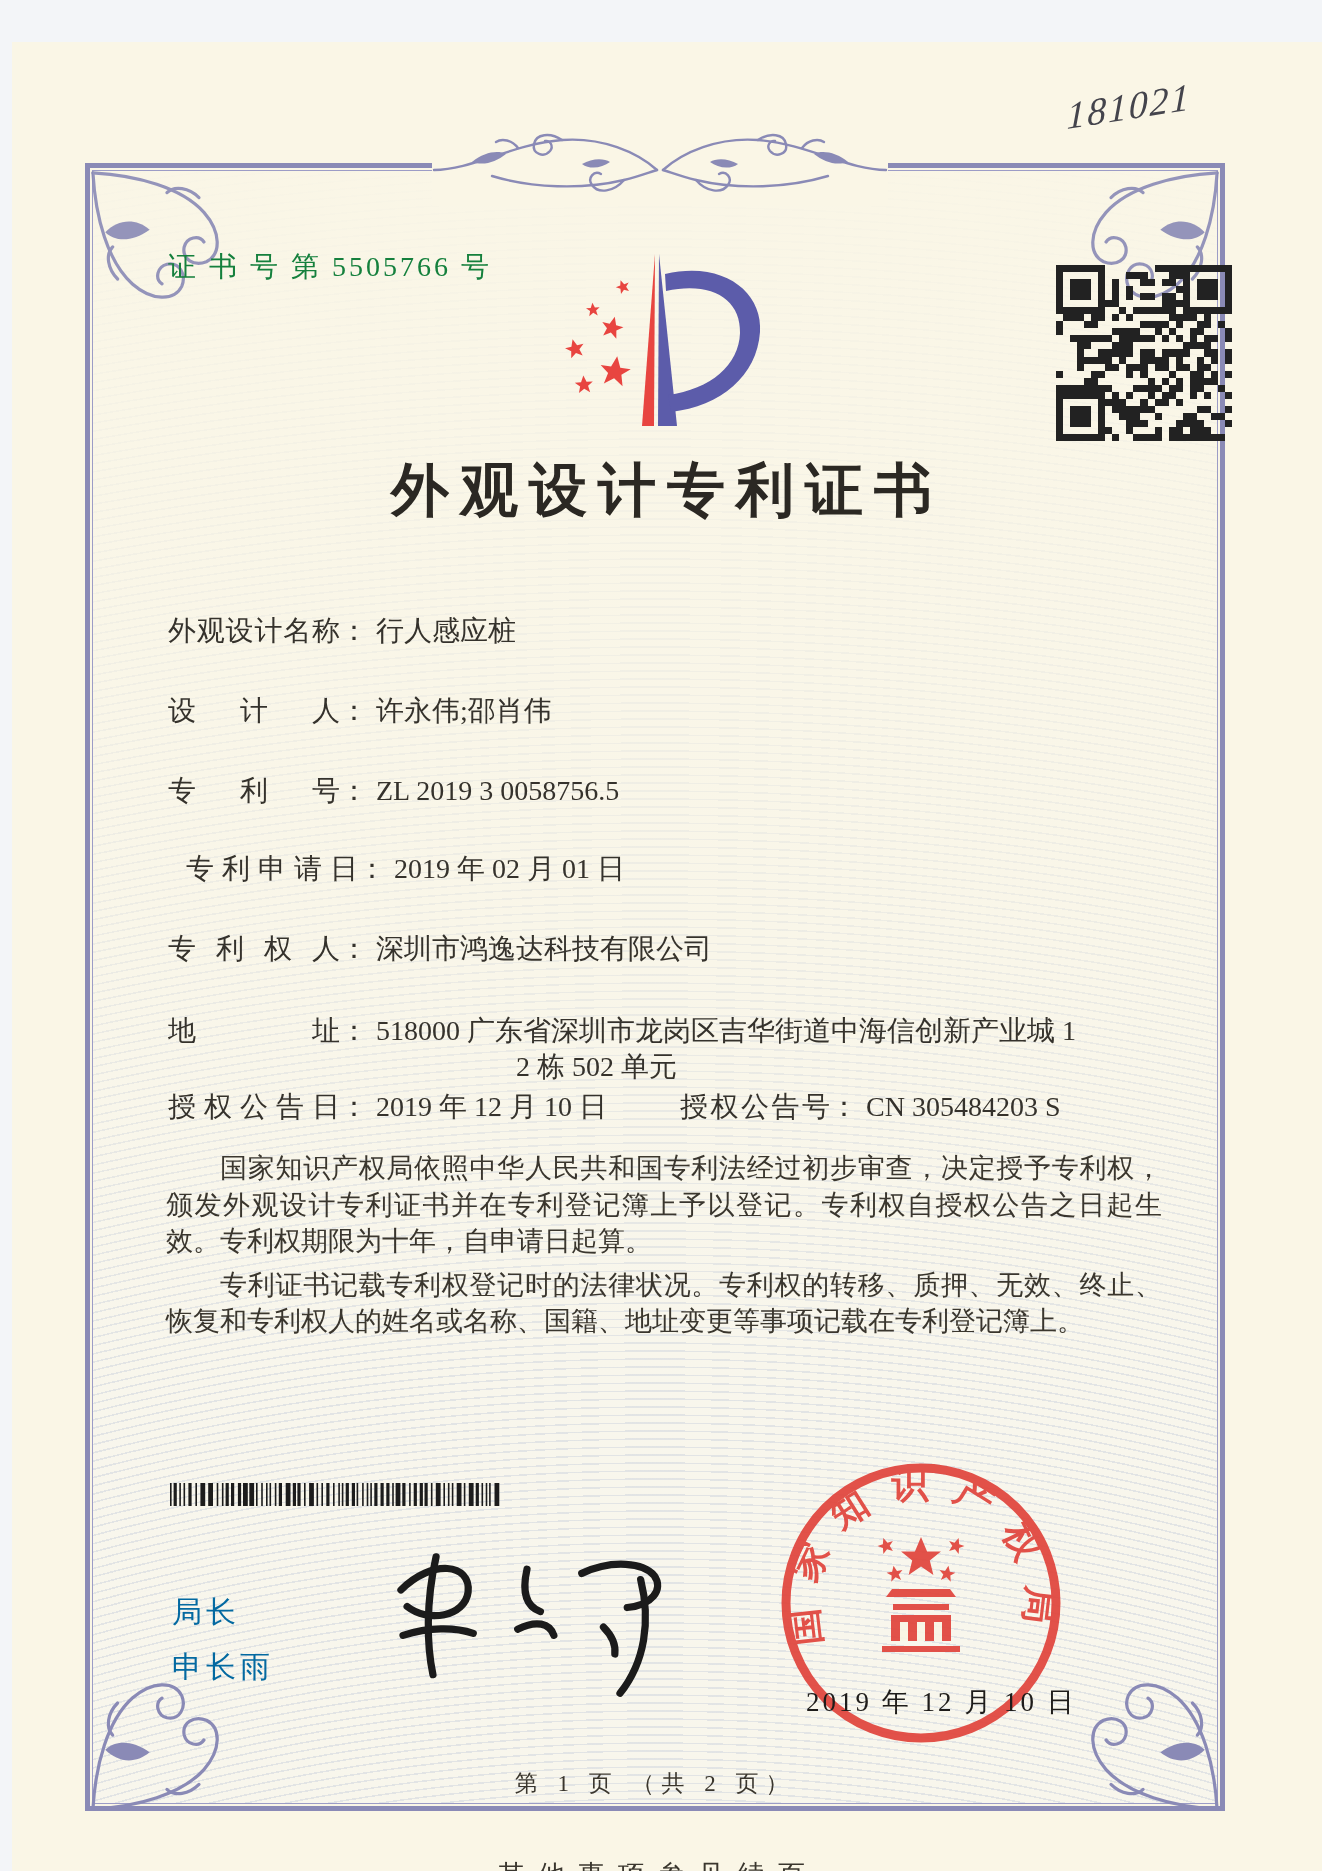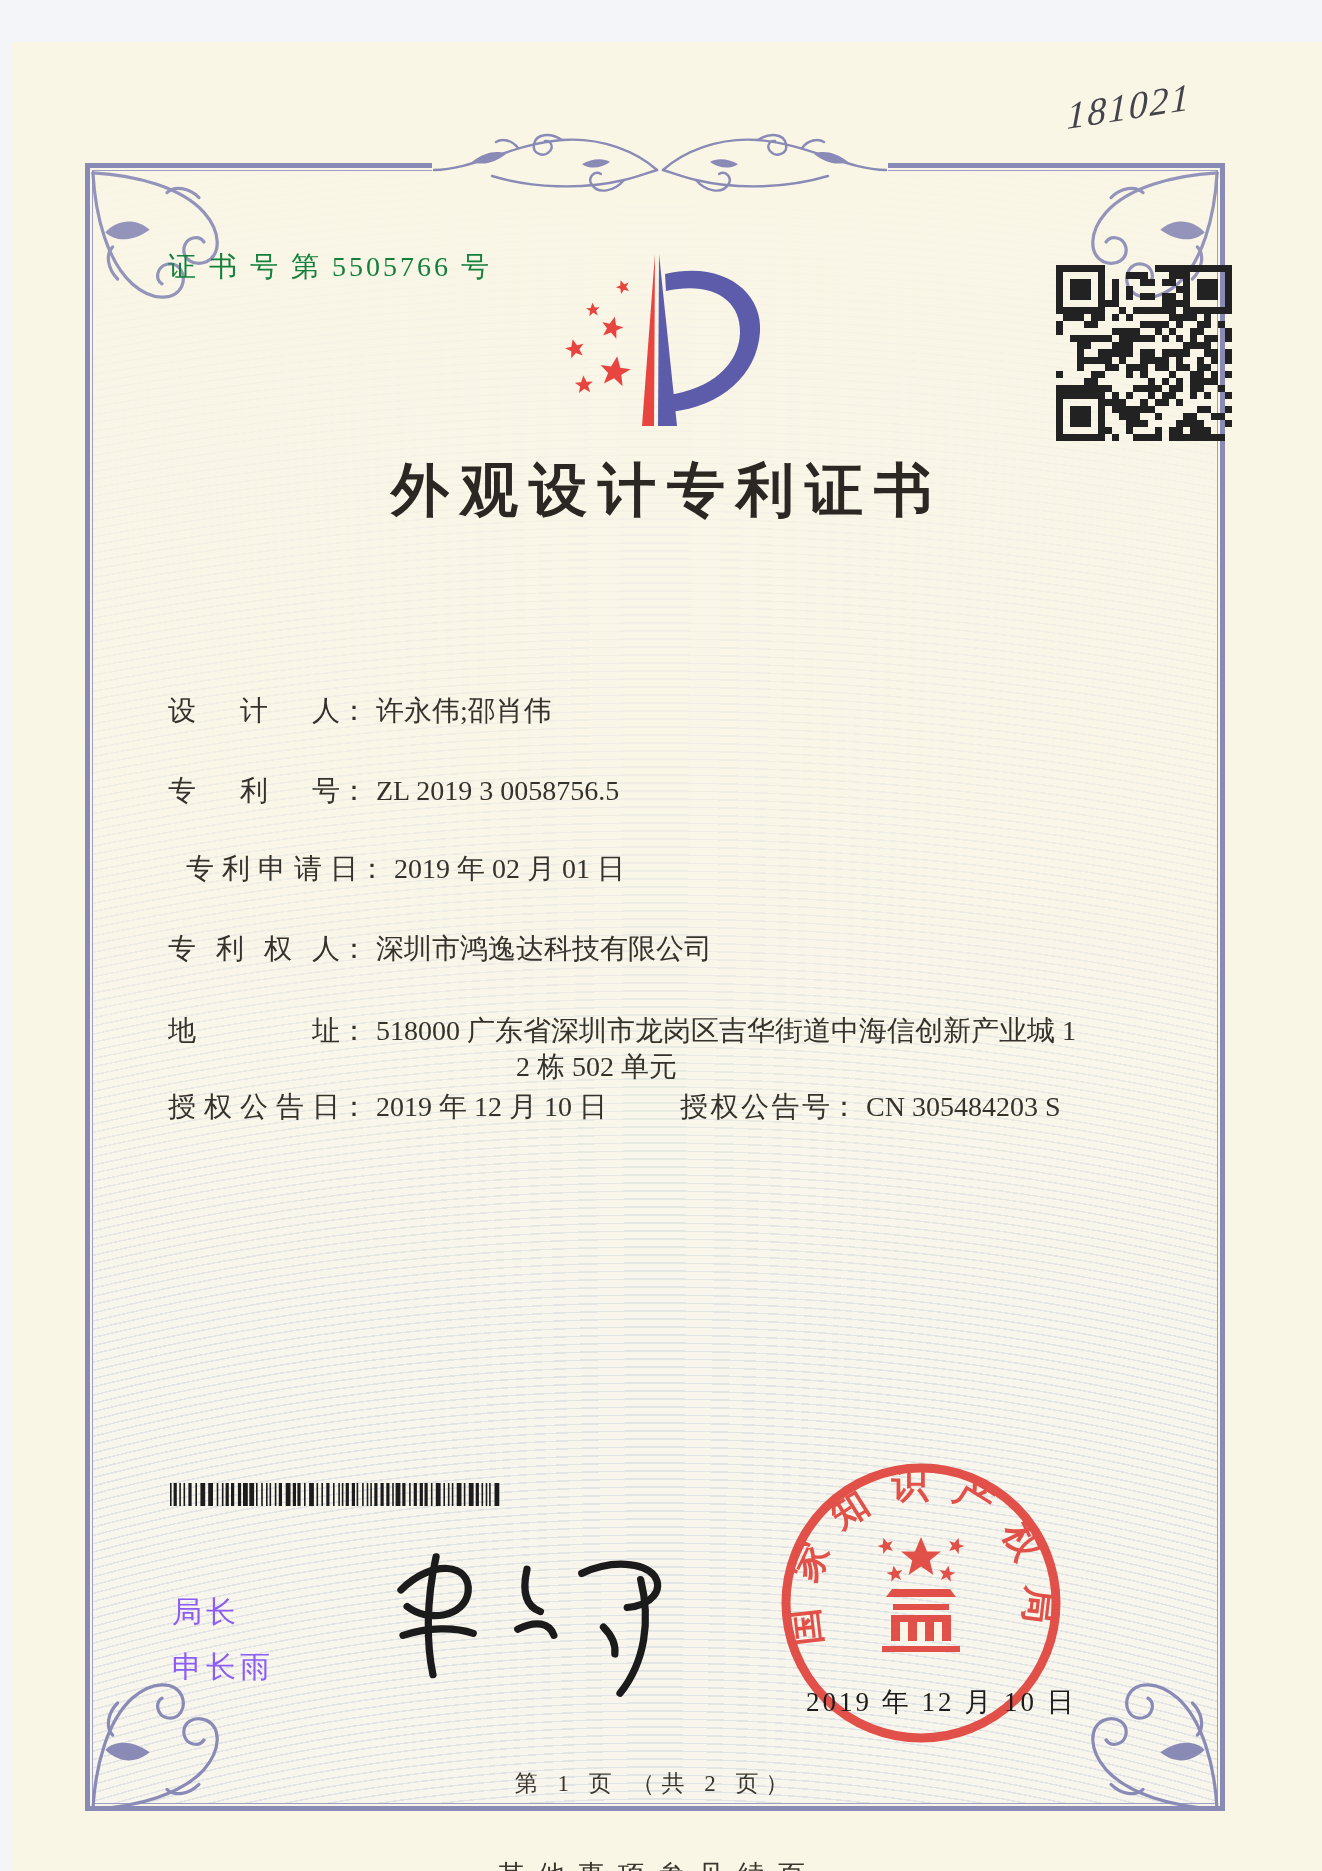--- a/index.html
+++ b/index.html
@@ -33,21 +33,21 @@
   .frow{position:absolute;left:168px;font-size:28px;white-space:nowrap;color:#35322c;}
   .flabel{display:inline-block;width:172px;text-align:justify;text-align-last:justify;vertical-align:top;}
   .fcolon{display:inline-block;margin-right:8px;}
   .addr2{position:absolute;left:348px;top:36px;}
   .grant-no-pair{position:absolute;left:512px;top:0;}
   .paras{position:absolute;left:166px;top:1150px;width:996px;font-size:27px;
     line-height:36.5px;color:#3a362e;text-align:justify;}
   .paras p{text-indent:2em;margin-bottom:7px;}
   #barcode{position:absolute;left:170px;top:1483px;width:330px;height:23px;}
   .director{position:absolute;left:172px;top:1592px;font-size:30px;letter-spacing:4px;
-    color:#8b5cf6;font-family:"Liberation Sans","DejaVu Sans",sans-serif;}
+    color:#0369a1;font-family:"Liberation Sans","DejaVu Sans",sans-serif;}
   .director div{margin-bottom:14px;}
   #signature{position:absolute;left:372px;top:1538px;width:310px;height:170px;}
   #seal{position:absolute;left:776px;top:1458px;width:290px;height:290px;opacity:.9;}
   .seal-date{position:absolute;left:806px;top:1684px;font-size:27px;letter-spacing:3px;color:#1e1c1a;white-space:nowrap;}
   .page-footer{position:absolute;left:85px;top:1768px;width:1140px;text-align:center;
     font-size:23px;letter-spacing:7px;color:#3a362e;}
   .cut-text{position:absolute;left:498px;top:1857px;height:14px;overflow:hidden;
     font-size:27px;letter-spacing:13px;color:#3a362e;white-space:nowrap;}
   #logo{position:absolute;left:553px;top:246px;width:218px;height:188px;}
   #qr{position:absolute;left:1056px;top:265px;width:176px;height:176px;}
@@ -456,20 +456,23 @@
         <rect x="19" y="24" width="1" height="1"></rect>
         <rect x="20" y="24" width="1" height="1"></rect>
         <rect x="21" y="24" width="1" height="1"></rect>
         <rect x="22" y="24" width="1" height="1"></rect>
         <rect x="23" y="24" width="1" height="1"></rect>
       </g>
     </svg>
 
   <div class="doc-title">外观设计专利证书</div>
 
+  <div class="frow" style="top:612px;">
+    <span class="flabel">外观设计名称</span><span class="fcolon">：</span><span>行人感应桩</span>
+  </div>
   <div class="frow" style="top:692px;">
     <span class="flabel">设计人</span><span class="fcolon">：</span><span>许永伟;邵肖伟</span>
   </div>
   <div class="frow" style="top:772px;">
     <span class="flabel">专利号</span><span class="fcolon">：</span><span>ZL 2019 3 0058756.5</span>
   </div>
   <div class="frow" style="top:850px;margin-left:18px;">
     <span class="flabel">专利申请日</span><span class="fcolon">：</span><span>2019 年 02 月 01 日</span>
   </div>
   <div class="frow" style="top:930px;">
@@ -477,20 +480,24 @@
   </div>
   <div class="frow" style="top:1012px;">
     <span class="flabel">地址</span><span class="fcolon">：</span><span>518000 广东省深圳市龙岗区吉华街道中海信创新产业城 1</span>
     <span class="addr2">2 栋 502 单元</span>
   </div>
   <div class="frow" style="top:1088px;">
     <span class="flabel">授权公告日</span><span class="fcolon">：</span><span>2019 年 12 月 10 日</span>
     <span class="grant-no-pair"><span class="flabel" style="width:150px;">授权公告号</span><span class="fcolon">：</span><span>CN 305484203 S</span></span>
   </div>
 
+  <div class="paras">
+    <p>国家知识产权局依照中华人民共和国专利法经过初步审查，决定授予专利权，颁发外观设计专利证书并在专利登记簿上予以登记。专利权自授权公告之日起生效。专利权期限为十年，自申请日起算。</p>
+    <p>专利证书记载专利权登记时的法律状况。专利权的转移、质押、无效、终止、恢复和专利权人的姓名或名称、国籍、地址变更等事项记载在专利登记簿上。</p>
+  </div>
 
   <svg id="barcode" preserveAspectRatio="none" viewBox="0 0 330 23">
       <g fill="#1c1c1c">
         <rect x="0.0" y="0" width="1.6" height="23"></rect>
         <rect x="3.6" y="0" width="3.2" height="23"></rect>
         <rect x="9.3" y="0" width="1.6" height="23"></rect>
         <rect x="13.5" y="0" width="1.6" height="23"></rect>
         <rect x="18.4" y="0" width="3.2" height="23"></rect>
         <rect x="25.4" y="0" width="1.6" height="23"></rect>
         <rect x="30.4" y="0" width="4.8" height="23"></rect>

